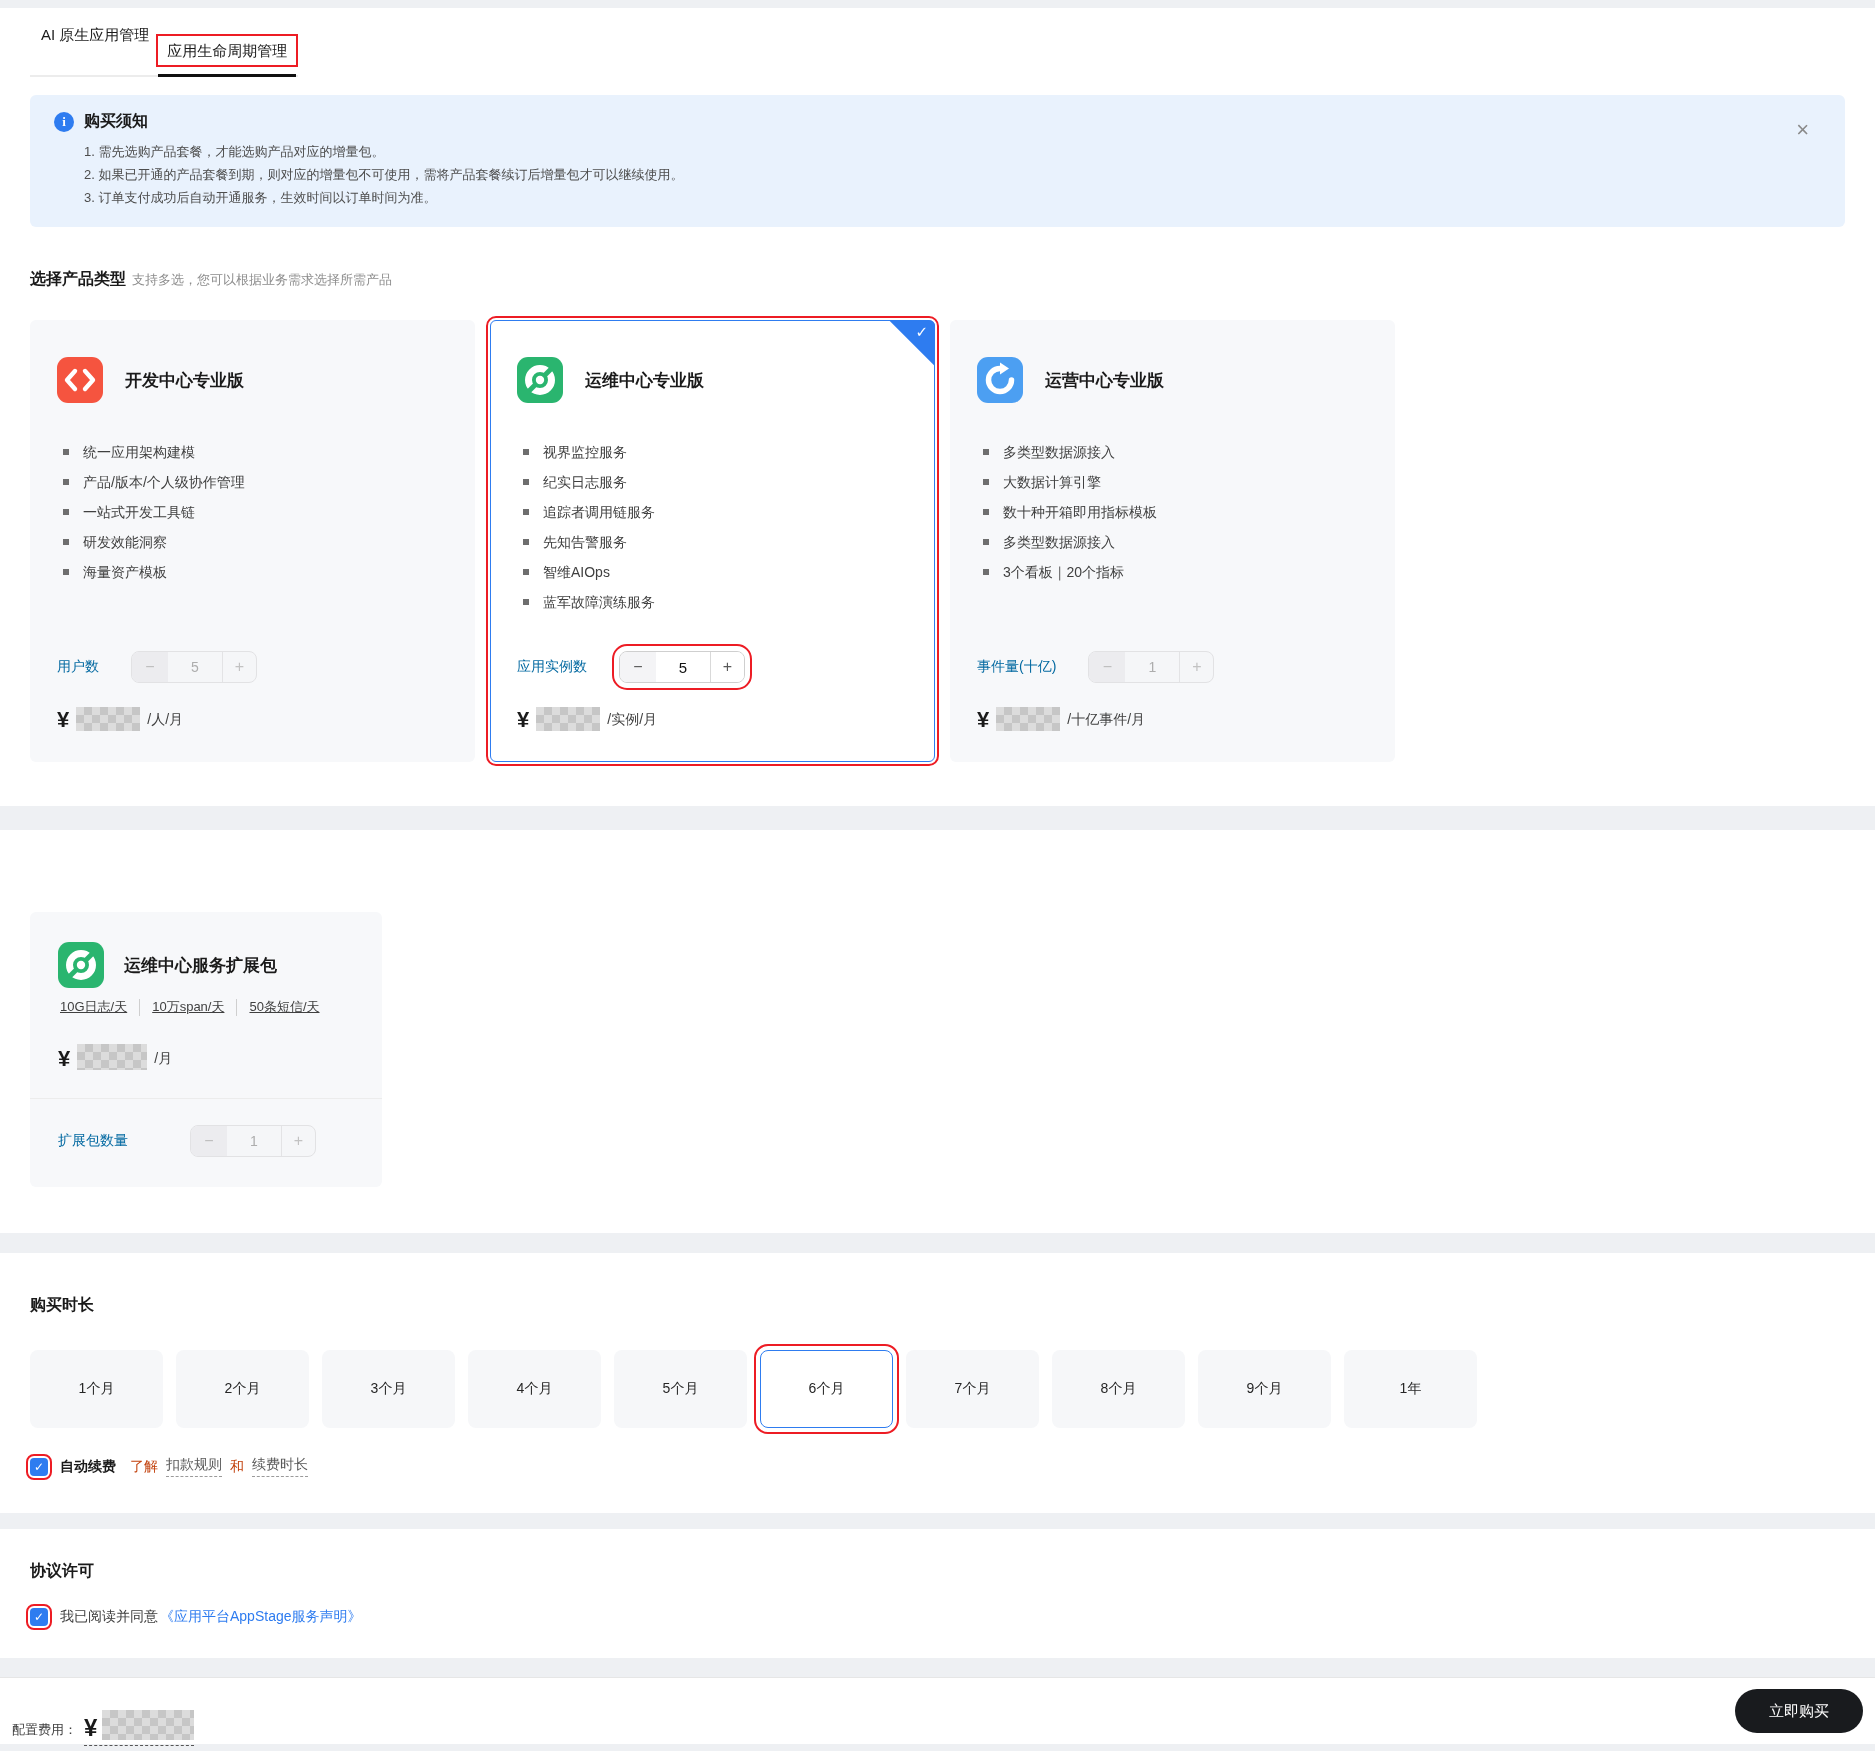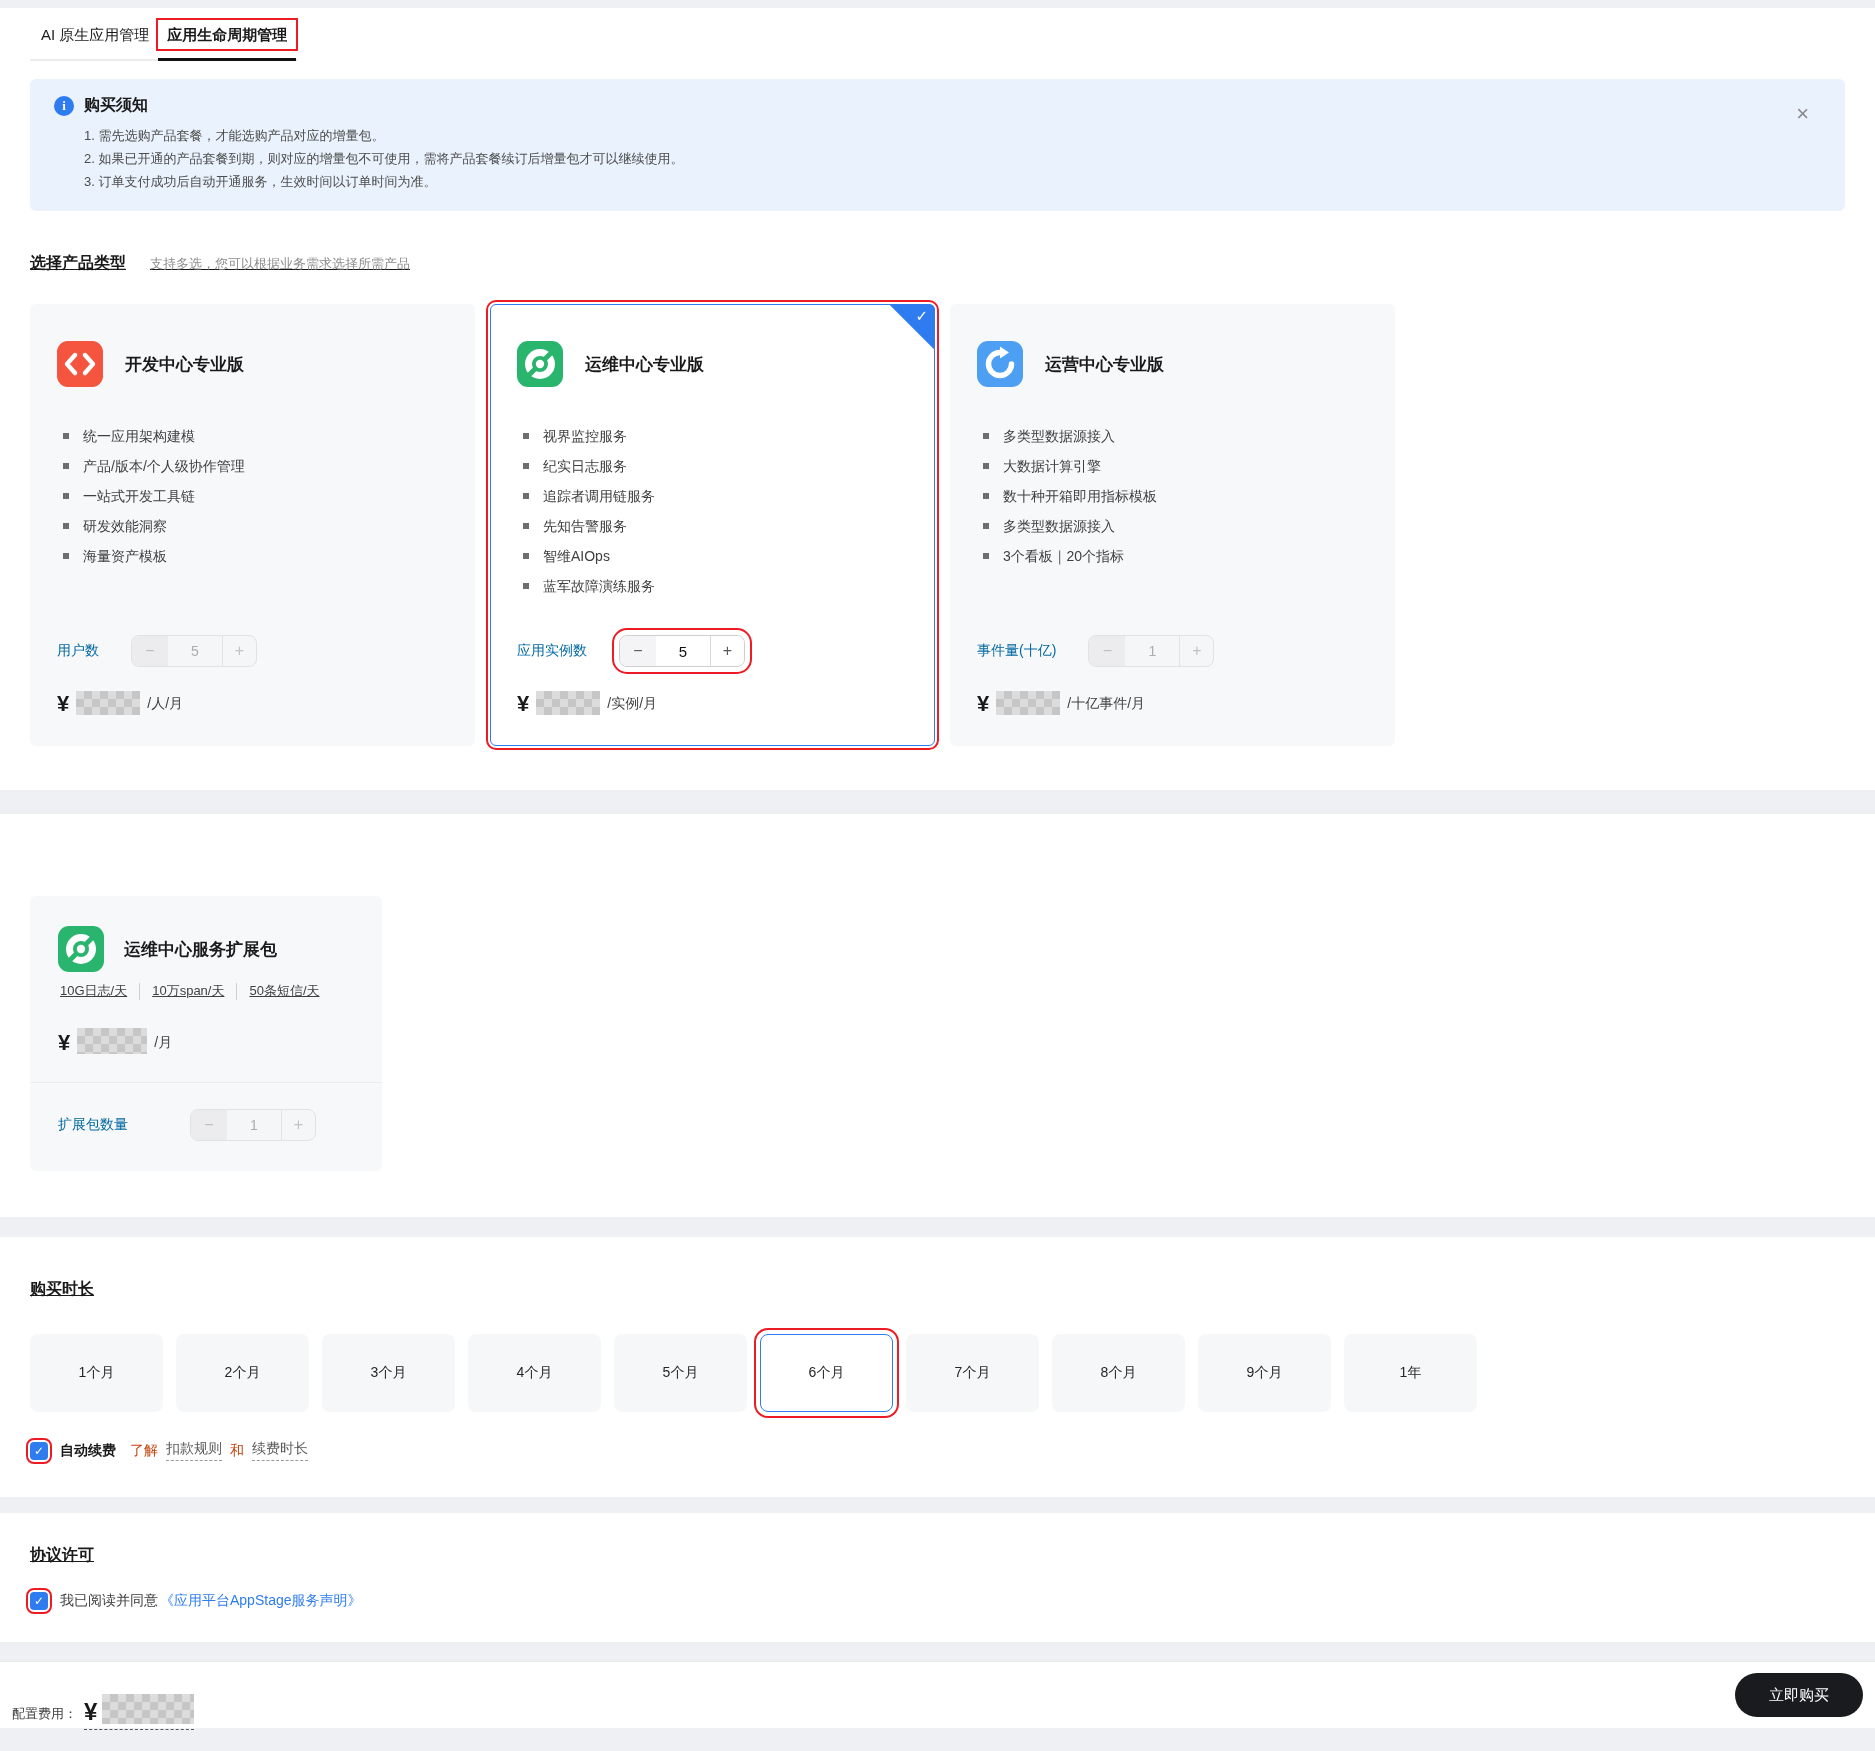--- a/index.html
+++ b/index.html
@@ -19,34 +19,34 @@
   
   .annot { outline:2px solid #ed1c24; }
   .annot-o2 { outline-offset:2px; }
   .annot-o4 { outline-offset:4px; }
   .annot-o5 { outline-offset:5px; }
 
   
   .tabs { display:inline-flex; border-bottom:2px solid #ececec; padding:0 2px; }
   .tab { position:relative; padding:4px 0 14px; font-size:15px; cursor:pointer; }
   .tab-label { padding:6px 9px; }
-  .tab.active { font-weight:700; }
+  .tab.active { font-weight:400;margin-top:16px; }
   .tab.active::after { content:""; position:absolute; left:0; right:0; bottom:-2px; height:3px; background:#101010; }
 
   
   .notice { position:relative; margin-top:18px; background:#e9f2fd; border-radius:6px; padding:16px 70px 18px 24px; }
   .notice-head { display:flex; align-items:center; gap:10px; }
   .info-icon { width:20px; height:20px; border-radius:50%; background:#2e7cf0; color:#fff; font-weight:700;
     font-size:13px; display:flex; align-items:center; justify-content:center; font-family:"Liberation Serif",serif; }
   .notice-title { font-size:16px; font-weight:700; }
   .notice-items { margin:9px 0 0 30px; padding:0; list-style:none; font-size:13px; color:#4d4d4d; line-height:1.75; }
   .notice-close { position:absolute; top:24px; right:36px; font-size:22px; color:#8a8a8a; line-height:1; cursor:pointer; }
 
   
-  .sec-head { display:flex; align-items:baseline; gap:24px; margin-top:42px;text-decoration:underline; }
+  .sec-head { display:flex; align-items:baseline; gap:6px; margin-top:42px; }
   .sec-head.first { margin-top:0; }
   .sec-title { font-size:16px; font-weight:700; }
   .sec-sub { font-size:13px; color:#8c8c8c; }
 
   
   .cards { display:flex; gap:15px; margin-top:30px; }
   .pcard { position:relative; width:445px; height:442px; background:#f7f8fa; border-radius:6px;
     border:1px solid transparent; padding:36px 26px 30px; display:flex; flex-direction:column; cursor:pointer; }
   .pcard.selected { background:#fff; border-color:#2e7cf0; }
   .pcard-head { display:flex; align-items:center; gap:22px; }

